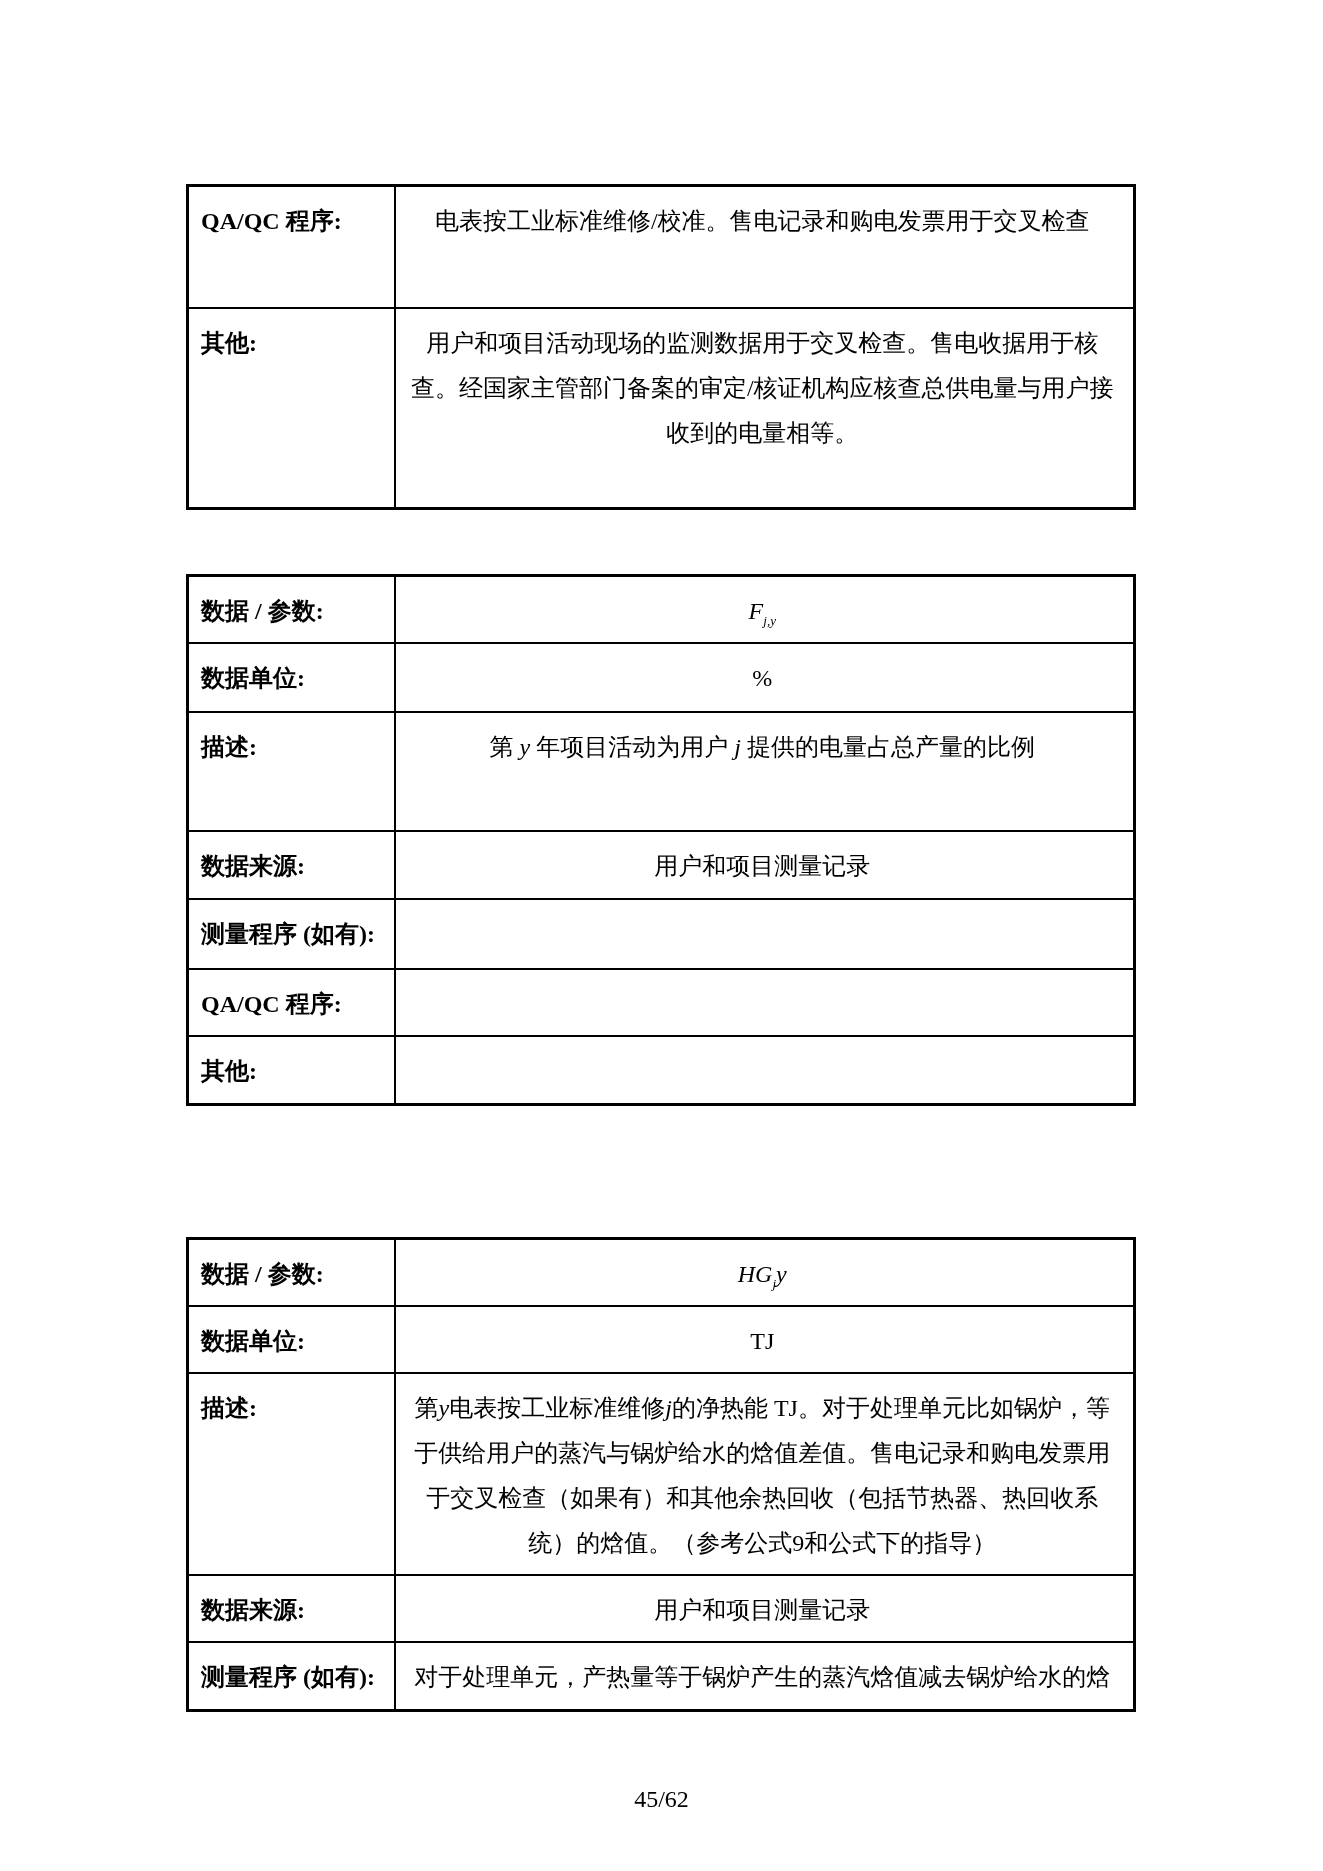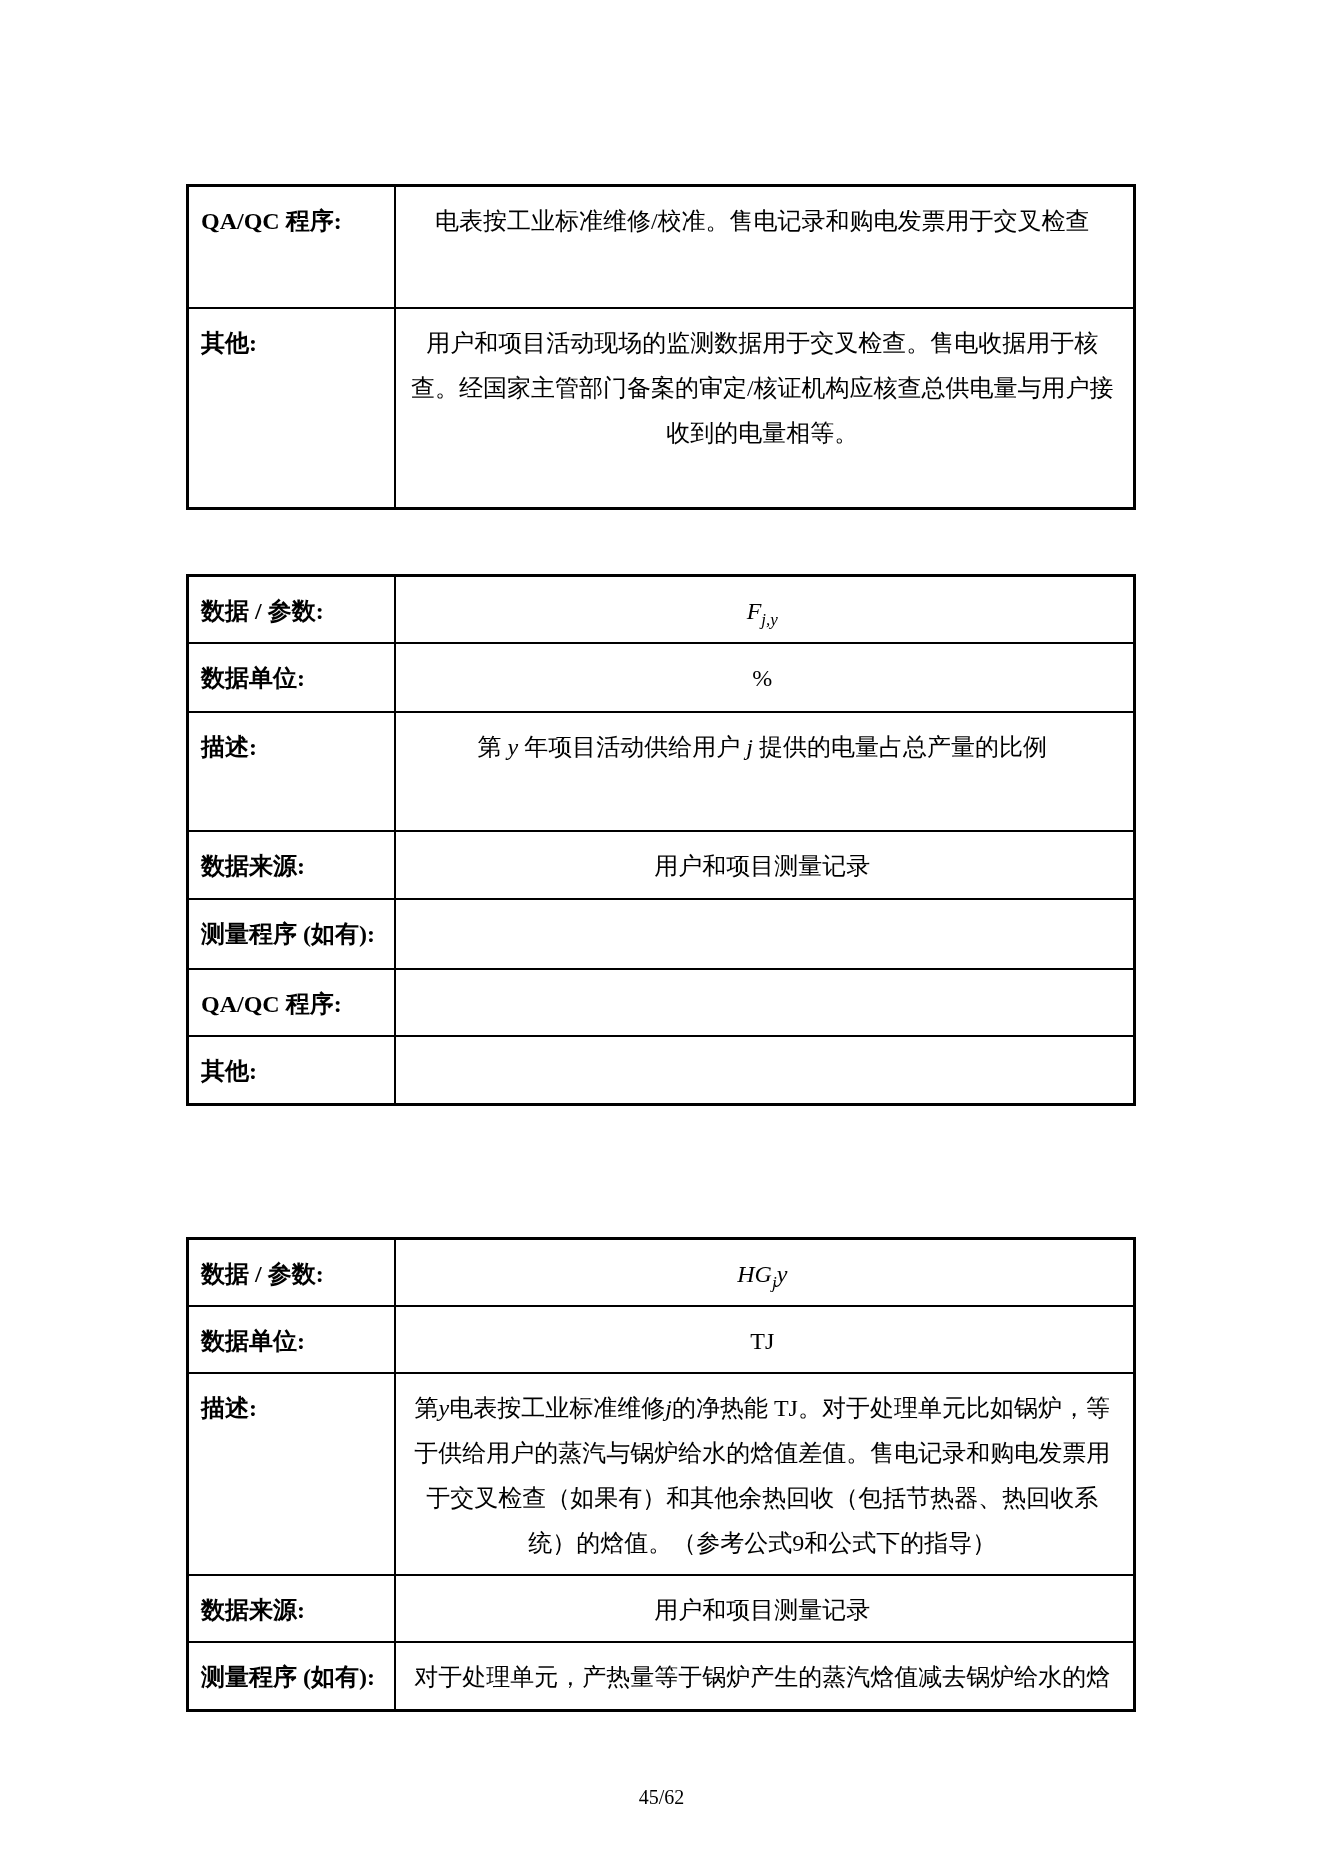--- a/index.html
+++ b/index.html
@@ -36,34 +36,34 @@
   td.value {
     padding: 12px 18px 8px 14px;
   }
   .para {
     line-height: 45px;
     min-height: 24px;
     text-align: center;
   }
   .seg-italic { font-style: italic; }
   sub.seg-sub {
-    font-size: 17px;
+    font-size: 13px;
     font-style: italic;
     line-height: 0;
   }
   .t1 { top: 160px; }
   .t2 { top: 550px; }
   .t3 { top: 1213px; }
   .footer {
     position: absolute;
     top: 1762px;
     left: 0;
     width: 100%;
     text-align: center;
-    font-size: 20px;
+    font-size: 24px;
   }
 </style>
 </head>
 <body>
 
 <div class="page">
 
   <table class="doc-table t1">
     <colgroup>
         <col class="c-label">
@@ -99,21 +99,21 @@
     </tr>
     <tr style="height:69px">
       <td class="label">数据单位:</td>
       <td class="value">
             <div class="para"><span>%</span></div>
           </td>
     </tr>
     <tr style="height:119px">
       <td class="label">描述:</td>
       <td class="value">
-            <div class="para"><span>第 </span><span class="seg-italic">y</span><span> 年项目活动供给用户 </span><span class="seg-italic">j</span><span> 提供的电量占总产量的比例</span></div>
+            <div class="para"><span>第 </span><span class="seg-italic">y</span><span> 年项目活动为用户 </span><span class="seg-italic">j</span><span> 提供的电量占总产量的比例</span></div>
           </td>
     </tr>
     <tr style="height:68px">
       <td class="label">数据来源:</td>
       <td class="value">
             <div class="para"><span>用户和项目测量记录</span></div>
           </td>
     </tr>
     <tr style="height:70px">
       <td class="label">测量程序 (如有):</td>

